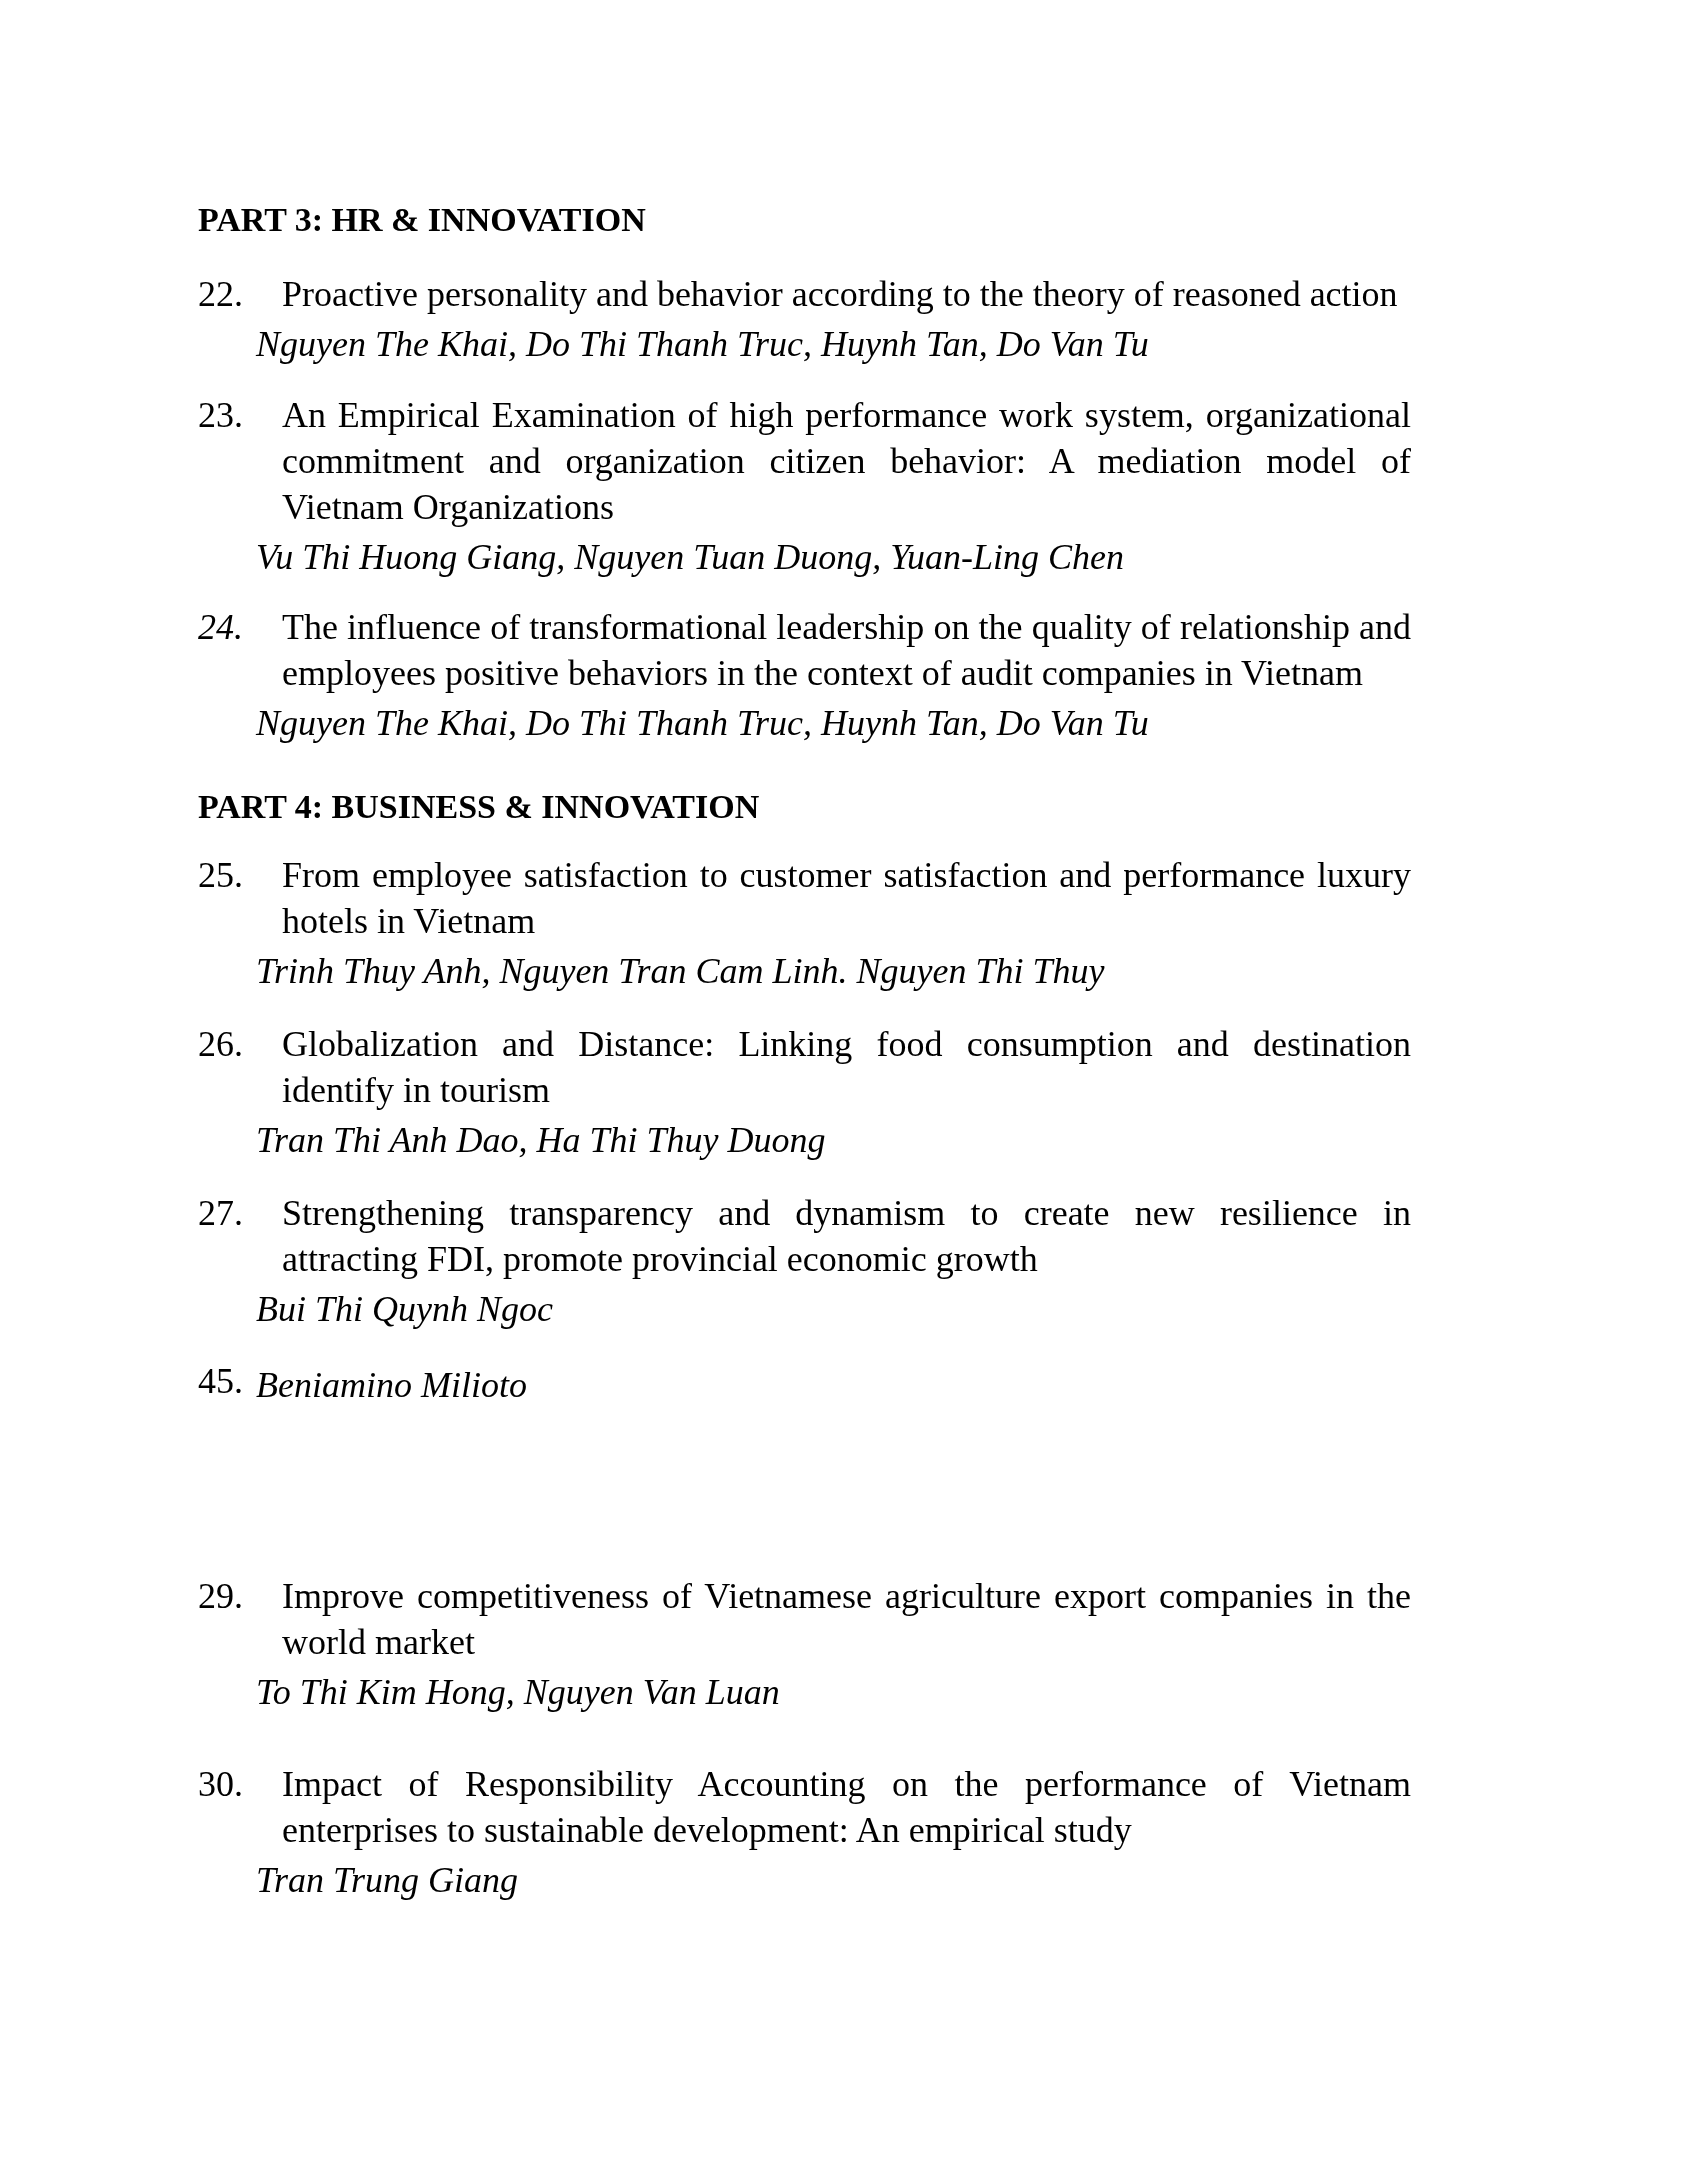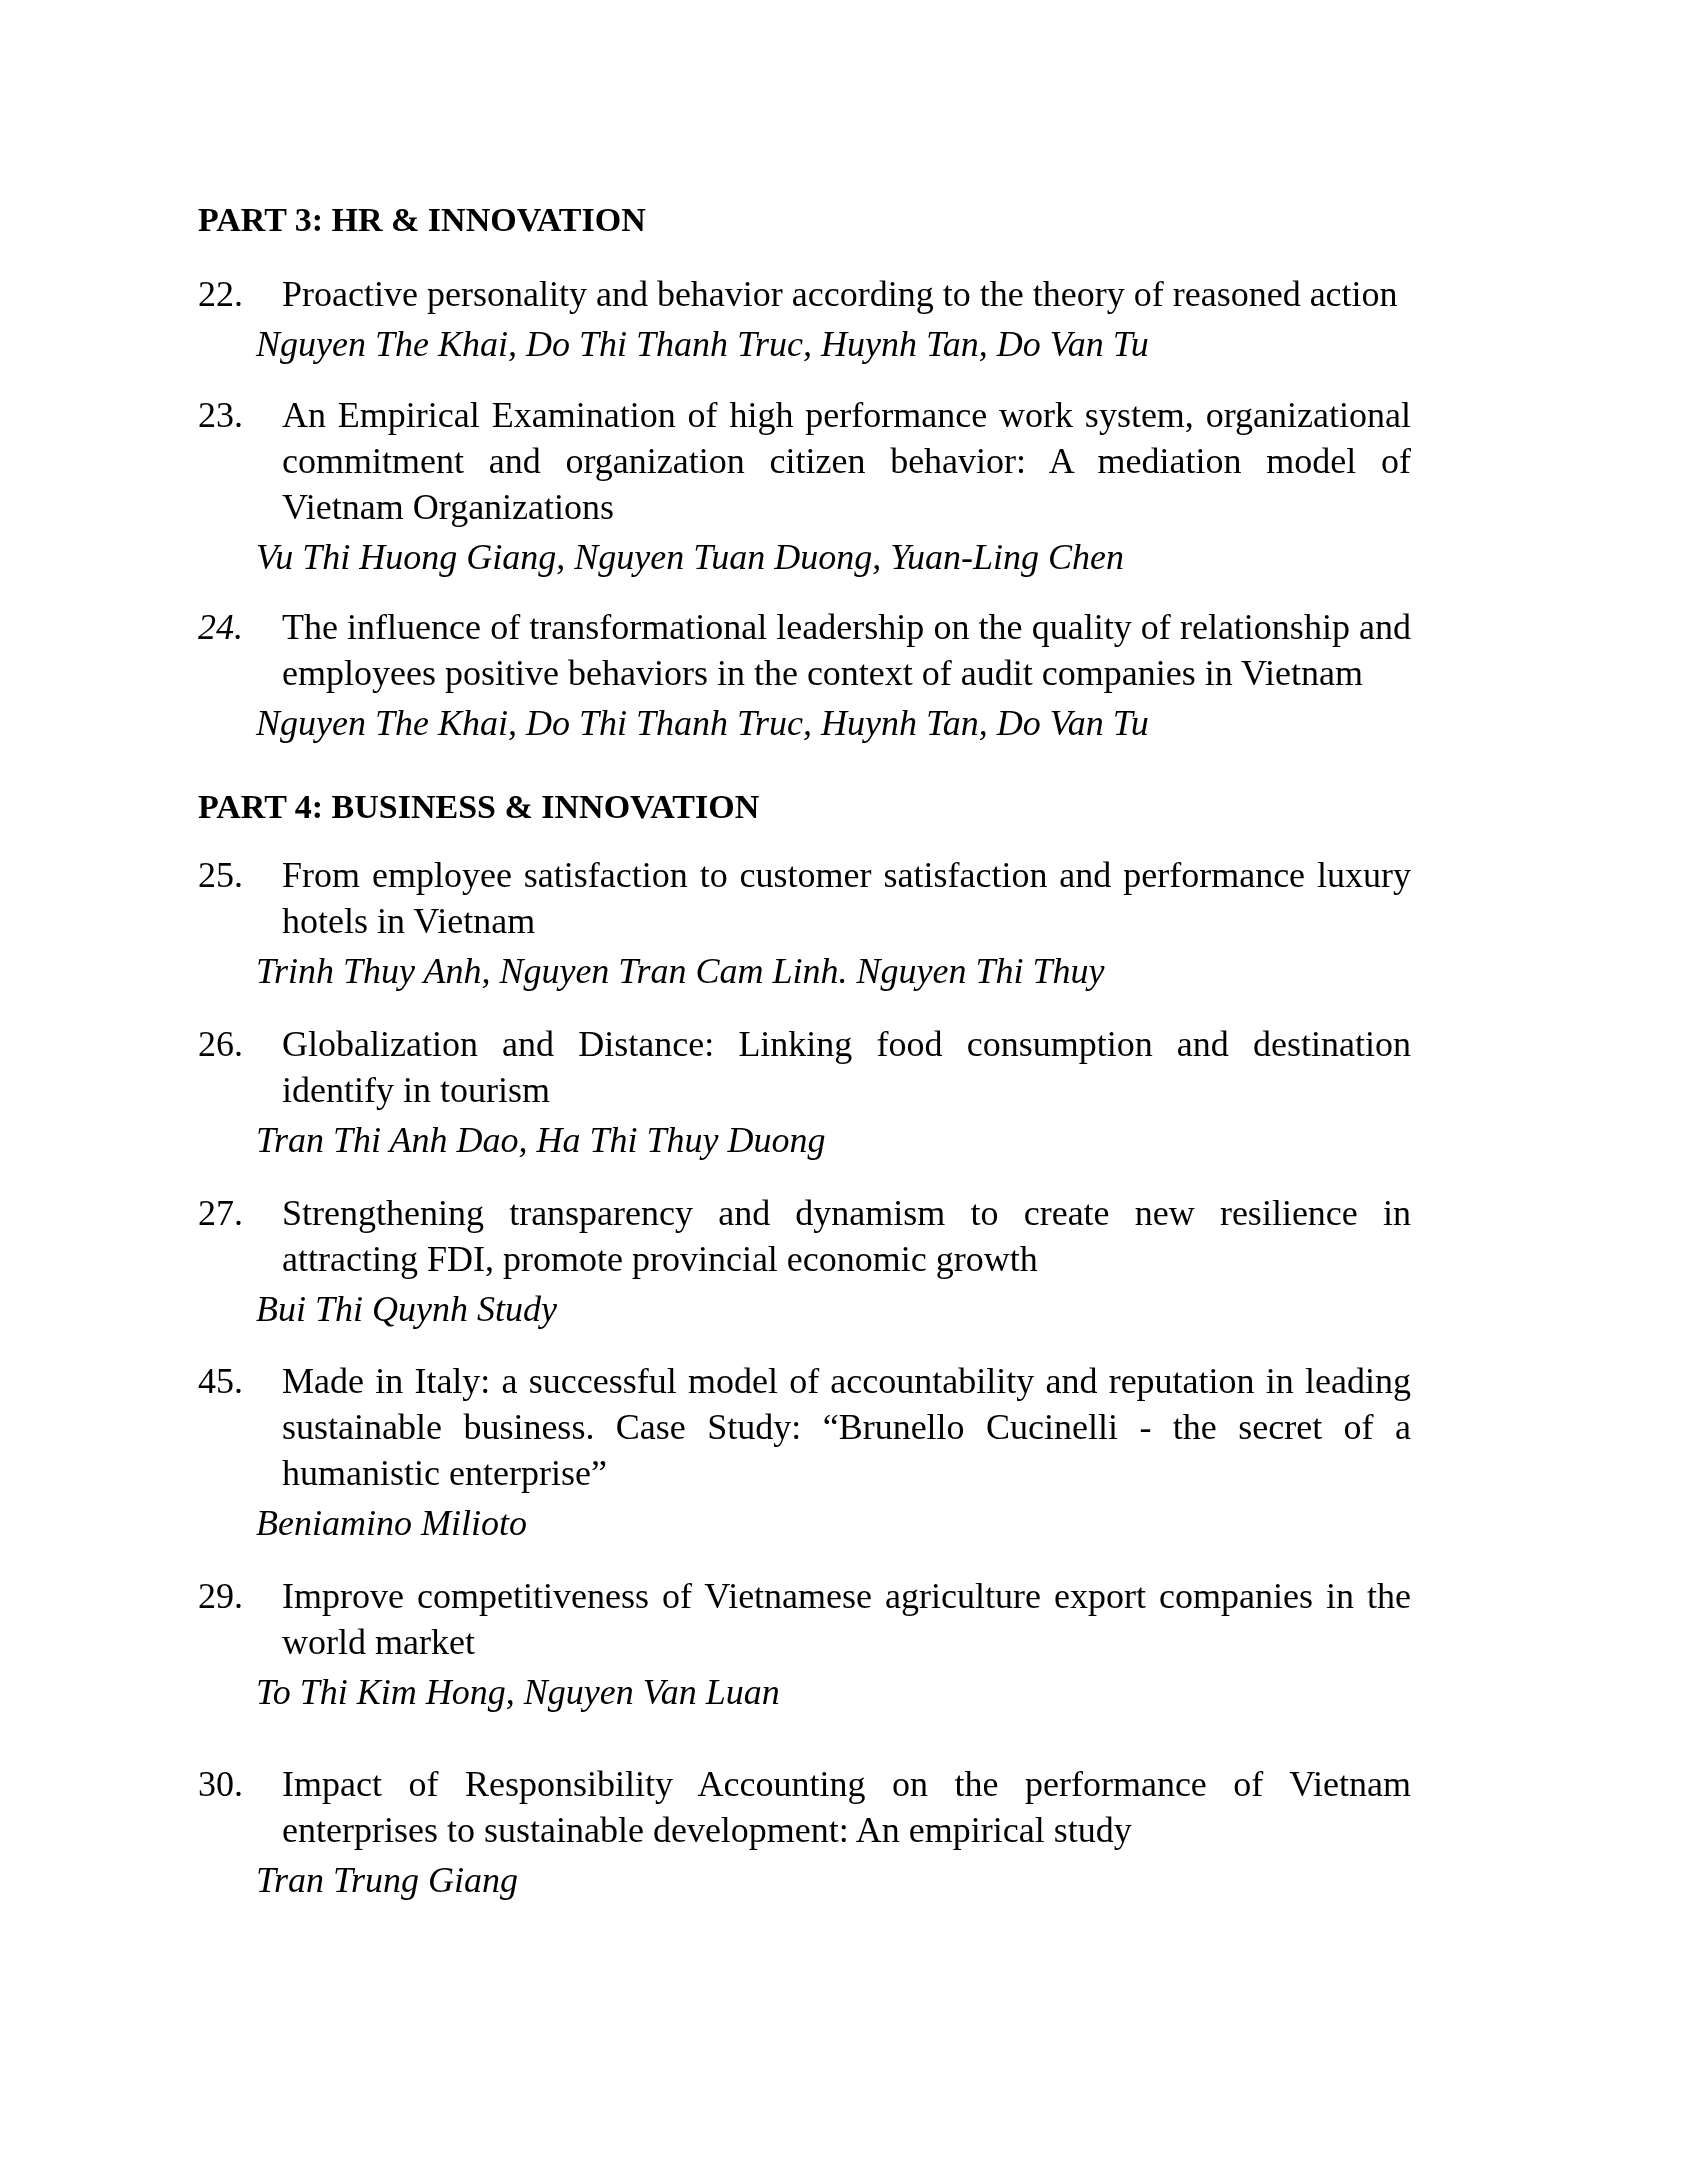--- a/index.html
+++ b/index.html
@@ -89,26 +89,25 @@
 
   <div class="item" style="top:1021px;">
     <span class="num">26.</span>
     <div class="title">Globalization and Distance: Linking food consumption and destination identify in tourism</div>
     <div class="authors">Tran Thi Anh Dao, Ha Thi Thuy Duong</div>
   </div>
 
   <div class="item" style="top:1190px;">
     <span class="num">27.</span>
     <div class="title">Strengthening transparency and dynamism to create new resilience in attracting FDI, promote provincial economic growth</div>
-    <div class="authors">Bui Thi Quynh Study</div>
+    <div class="authors">Bui Thi Quynh Ngoc</div>
   </div>
 
   <div class="item" style="top:1358px;">
     <span class="num">45.</span>
-    <div class="title">Made in Italy: a successful model of accountability and reputation in leading sustainable business. Case Study: “Brunello Cucinelli - the secret of a humanistic enterprise”</div>
     <div class="authors">Beniamino Milioto</div>
   </div>
 
   <div class="item" style="top:1573px;">
     <span class="num">29.</span>
     <div class="title">Improve competitiveness of Vietnamese agriculture export companies in the world market</div>
     <div class="authors">To Thi Kim Hong, Nguyen Van Luan</div>
   </div>
 
   <div class="item" style="top:1761px;">

